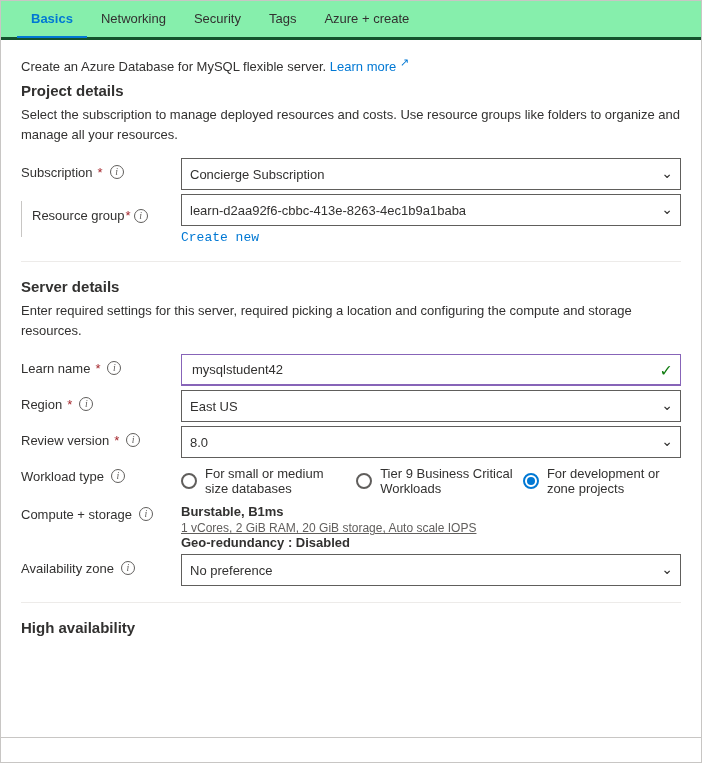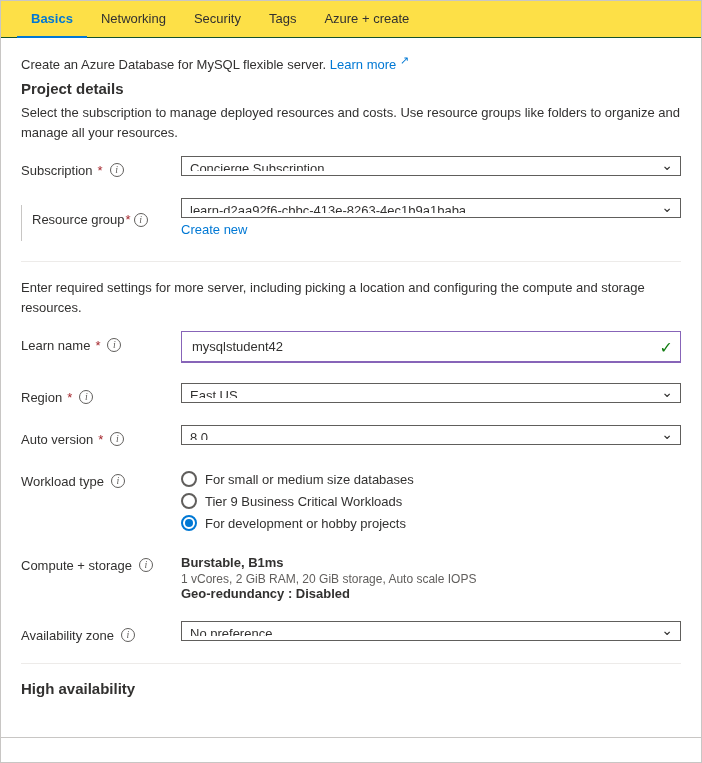--- a/index.html
+++ b/index.html
@@ -17,23 +17,23 @@
       width: 702px;
       min-height: 763px;
       background: #fff;
       border: 1px solid #c8c6c4;
       display: flex;
       flex-direction: column;
     }
     
     .tabs {
       display: flex;
-      border-bottom: 1px solid #14532d;
+      border-bottom: 3px solid #14532d;
       padding: 0 16px;
-      background: #fde047;
+      background: #86efac;
     }
     .tab {
       padding: 10px 14px;
       cursor: pointer;
       font-size: 13px;
       color: #323130;
       border-bottom: 2px solid transparent;
       margin-bottom: -1px;
     }
     .tab.active {
@@ -64,21 +64,21 @@
     }
     .section-desc {
       font-size: 13px;
       color: #323130;
       margin-bottom: 14px;
       line-height: 1.5;
     }
     .form-row {
       display: flex;
       align-items: flex-start;
-      margin-bottom: 20px;
+      margin-bottom: 4px;
     }
     .form-label {
       min-width: 160px;
       padding-top: 7px;
       font-size: 13px;
       color: #323130;
       display: flex;
       align-items: flex-start;
       gap: 4px;
     }
@@ -108,21 +108,21 @@
     .indent-line {
       width: 1px;
       background: #c8c6c4;
       margin-right: 10px;
       margin-top: 0;
       align-self: stretch;
       min-height: 36px;
     }
     select, .select-like {
       width: 100%;
-      height: 20px;
+      height: 32px;
       padding: 4px 28px 4px 8px;
       border: 1px solid #605e5c;
       background: #fff;
       font-size: 13px;
       color: #323130;
       appearance: none;
       -webkit-appearance: none;
       cursor: pointer;
       background-image: none;
       outline: none;
@@ -162,30 +162,31 @@
       transform: translateY(-50%);
       color: #107c10;
       font-size: 16px;
     }
     .create-new-link {
       color: #0078d4;
       font-size: 13px;
       text-decoration: none;
       display: block;
       margin-top: 4px;
+      font-family: Liberation Mono, monospace;
     }
     .divider {
       border: none;
       border-top: 1px solid #edebe9;
       margin: 16px 0;
     }
     
     .radio-group {
       display: flex;
-      flex-direction: column;
+      flex-direction: row;
       gap: 6px;
       padding-top: 4px;
     }
     .radio-item {
       display: flex;
       align-items: center;
       gap: 8px;
       font-size: 13px;
       cursor: pointer;
     }
@@ -207,21 +208,21 @@
       width: 8px;
       height: 8px;
       border-radius: 50%;
       background: #0078d4;
     }
     
     .compute-box {
       padding-top: 4px;
     }
     .compute-bold { font-weight: 600; font-size: 13px; }
-    .compute-desc { font-size: 12px; color: #605e5c; margin-top: 2px; }
+    .compute-desc { font-size: 12px; color: #605e5c; margin-top: 2px; text-decoration: underline; }
     .configure-link {
       color: #0078d4;
       font-size: 13px;
       text-decoration: none;
       display: block;
       margin-top: 4px;
     }
     
     .high-avail-section {
       margin-top: 10px;
@@ -312,21 +313,22 @@
           <a href="#" class="create-new-link">
             <span>Create new</span>
           </a>
         </div>
       </div>
     </div>
 
     <hr class="divider">
 
     <div>
-      <p class="section-desc">Enter required settings for more server, including picking a location and configuring the compute and storage resources.</p>
+      <div class="section-title">Server details</div>
+      <p class="section-desc">Enter required settings for this server, required picking a location and configuring the compute and storage resources.</p>
 
       <div class="form-row">
         <div class="form-label">
           <span>Learn name</span>
           <span class="required">*</span>
           <span class="info-icon">i</span>
         </div>
         <div class="form-field">
           <div class="input-with-check">
             <input type="text" value="mysqlstudent42" style="">
@@ -345,21 +347,21 @@
           <div class="select-wrapper">
             <select>
               <option value="East US">East US</option>
             </select>
           </div>
         </div>
       </div>
 
       <div class="form-row">
         <div class="form-label">
-          <span>Auto version</span>
+          <span>Review version</span>
           <span class="required">*</span>
           <span class="info-icon">i</span>
         </div>
         <div class="form-field">
           <div class="select-wrapper">
             <select>
               <option value="8.0">8.0</option>
             </select>
           </div>
         </div>
@@ -375,21 +377,21 @@
             <label class="radio-item">
               <div class="radio-circle"></div>
               <span>For small or medium size databases</span>
             </label>
             <label class="radio-item">
               <div class="radio-circle"></div>
               <span>Tier 9 Business Critical Workloads</span>
             </label>
             <label class="radio-item">
               <div class="radio-circle selected"></div>
-              <span>For development or hobby projects</span>
+              <span>For development or zone projects</span>
             </label>
           </div>
         </div>
       </div>
 
       <div class="form-row">
         <div class="form-label">
           <span>Compute + storage</span>
           <span class="info-icon">i</span>
         </div>

